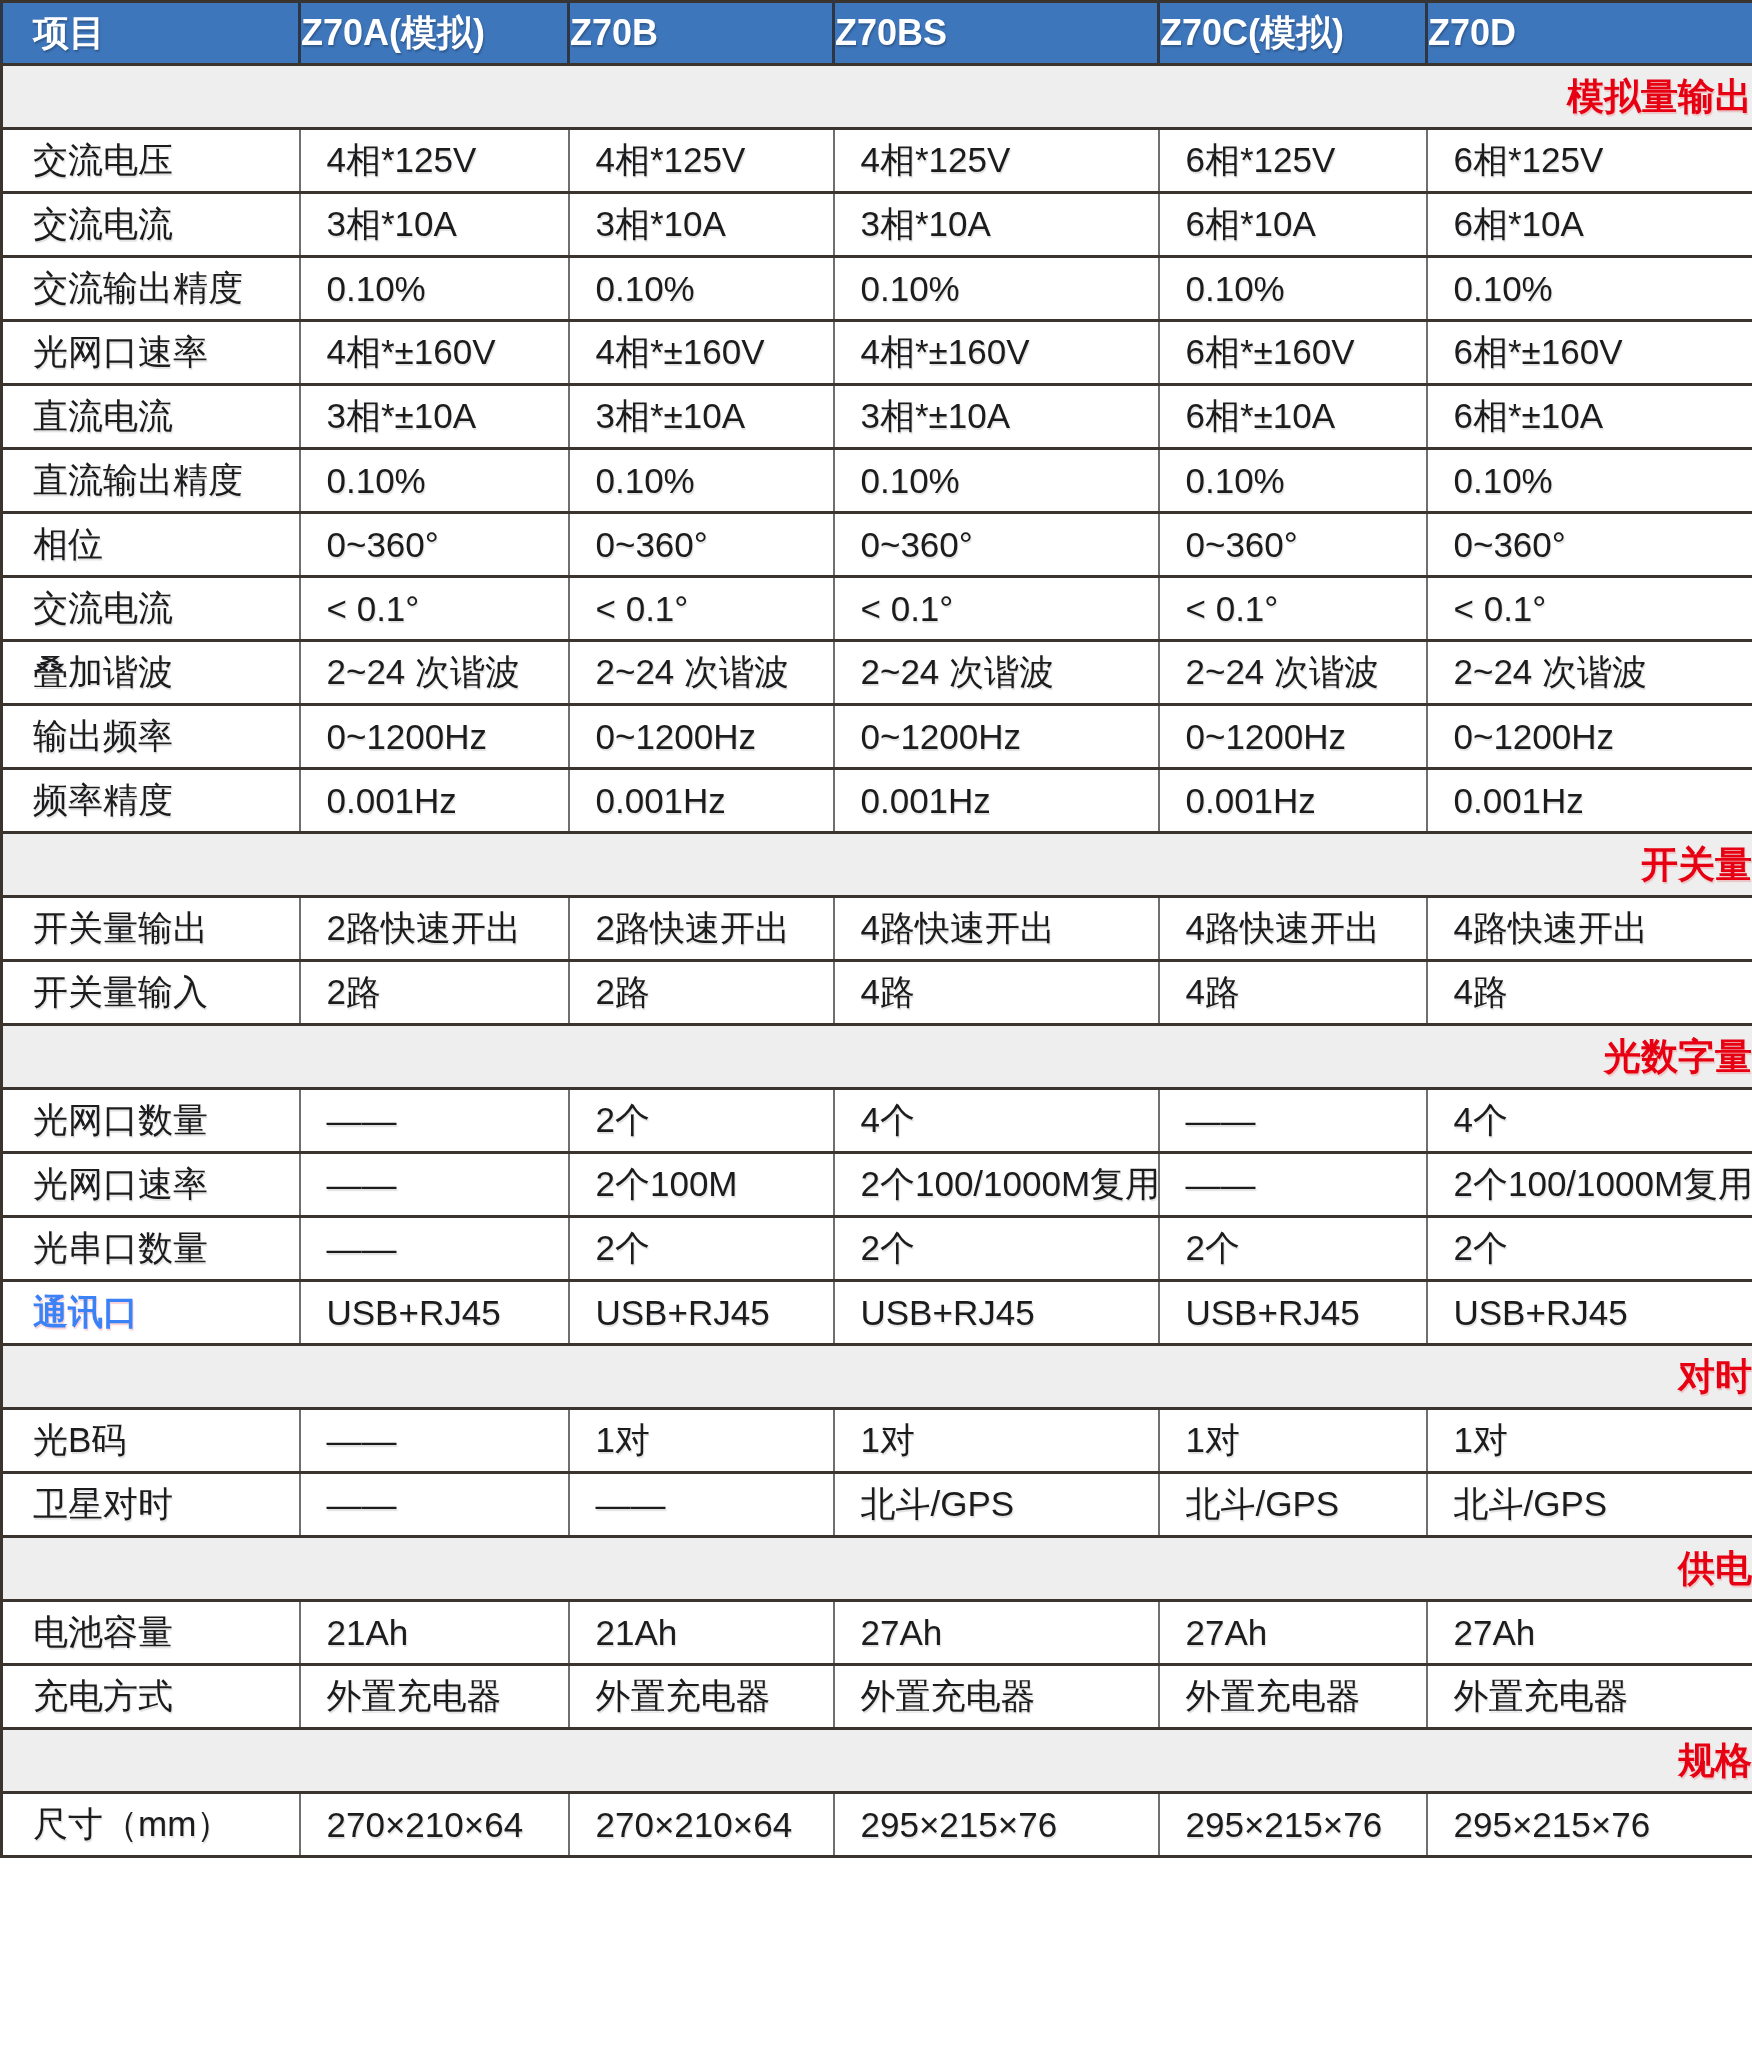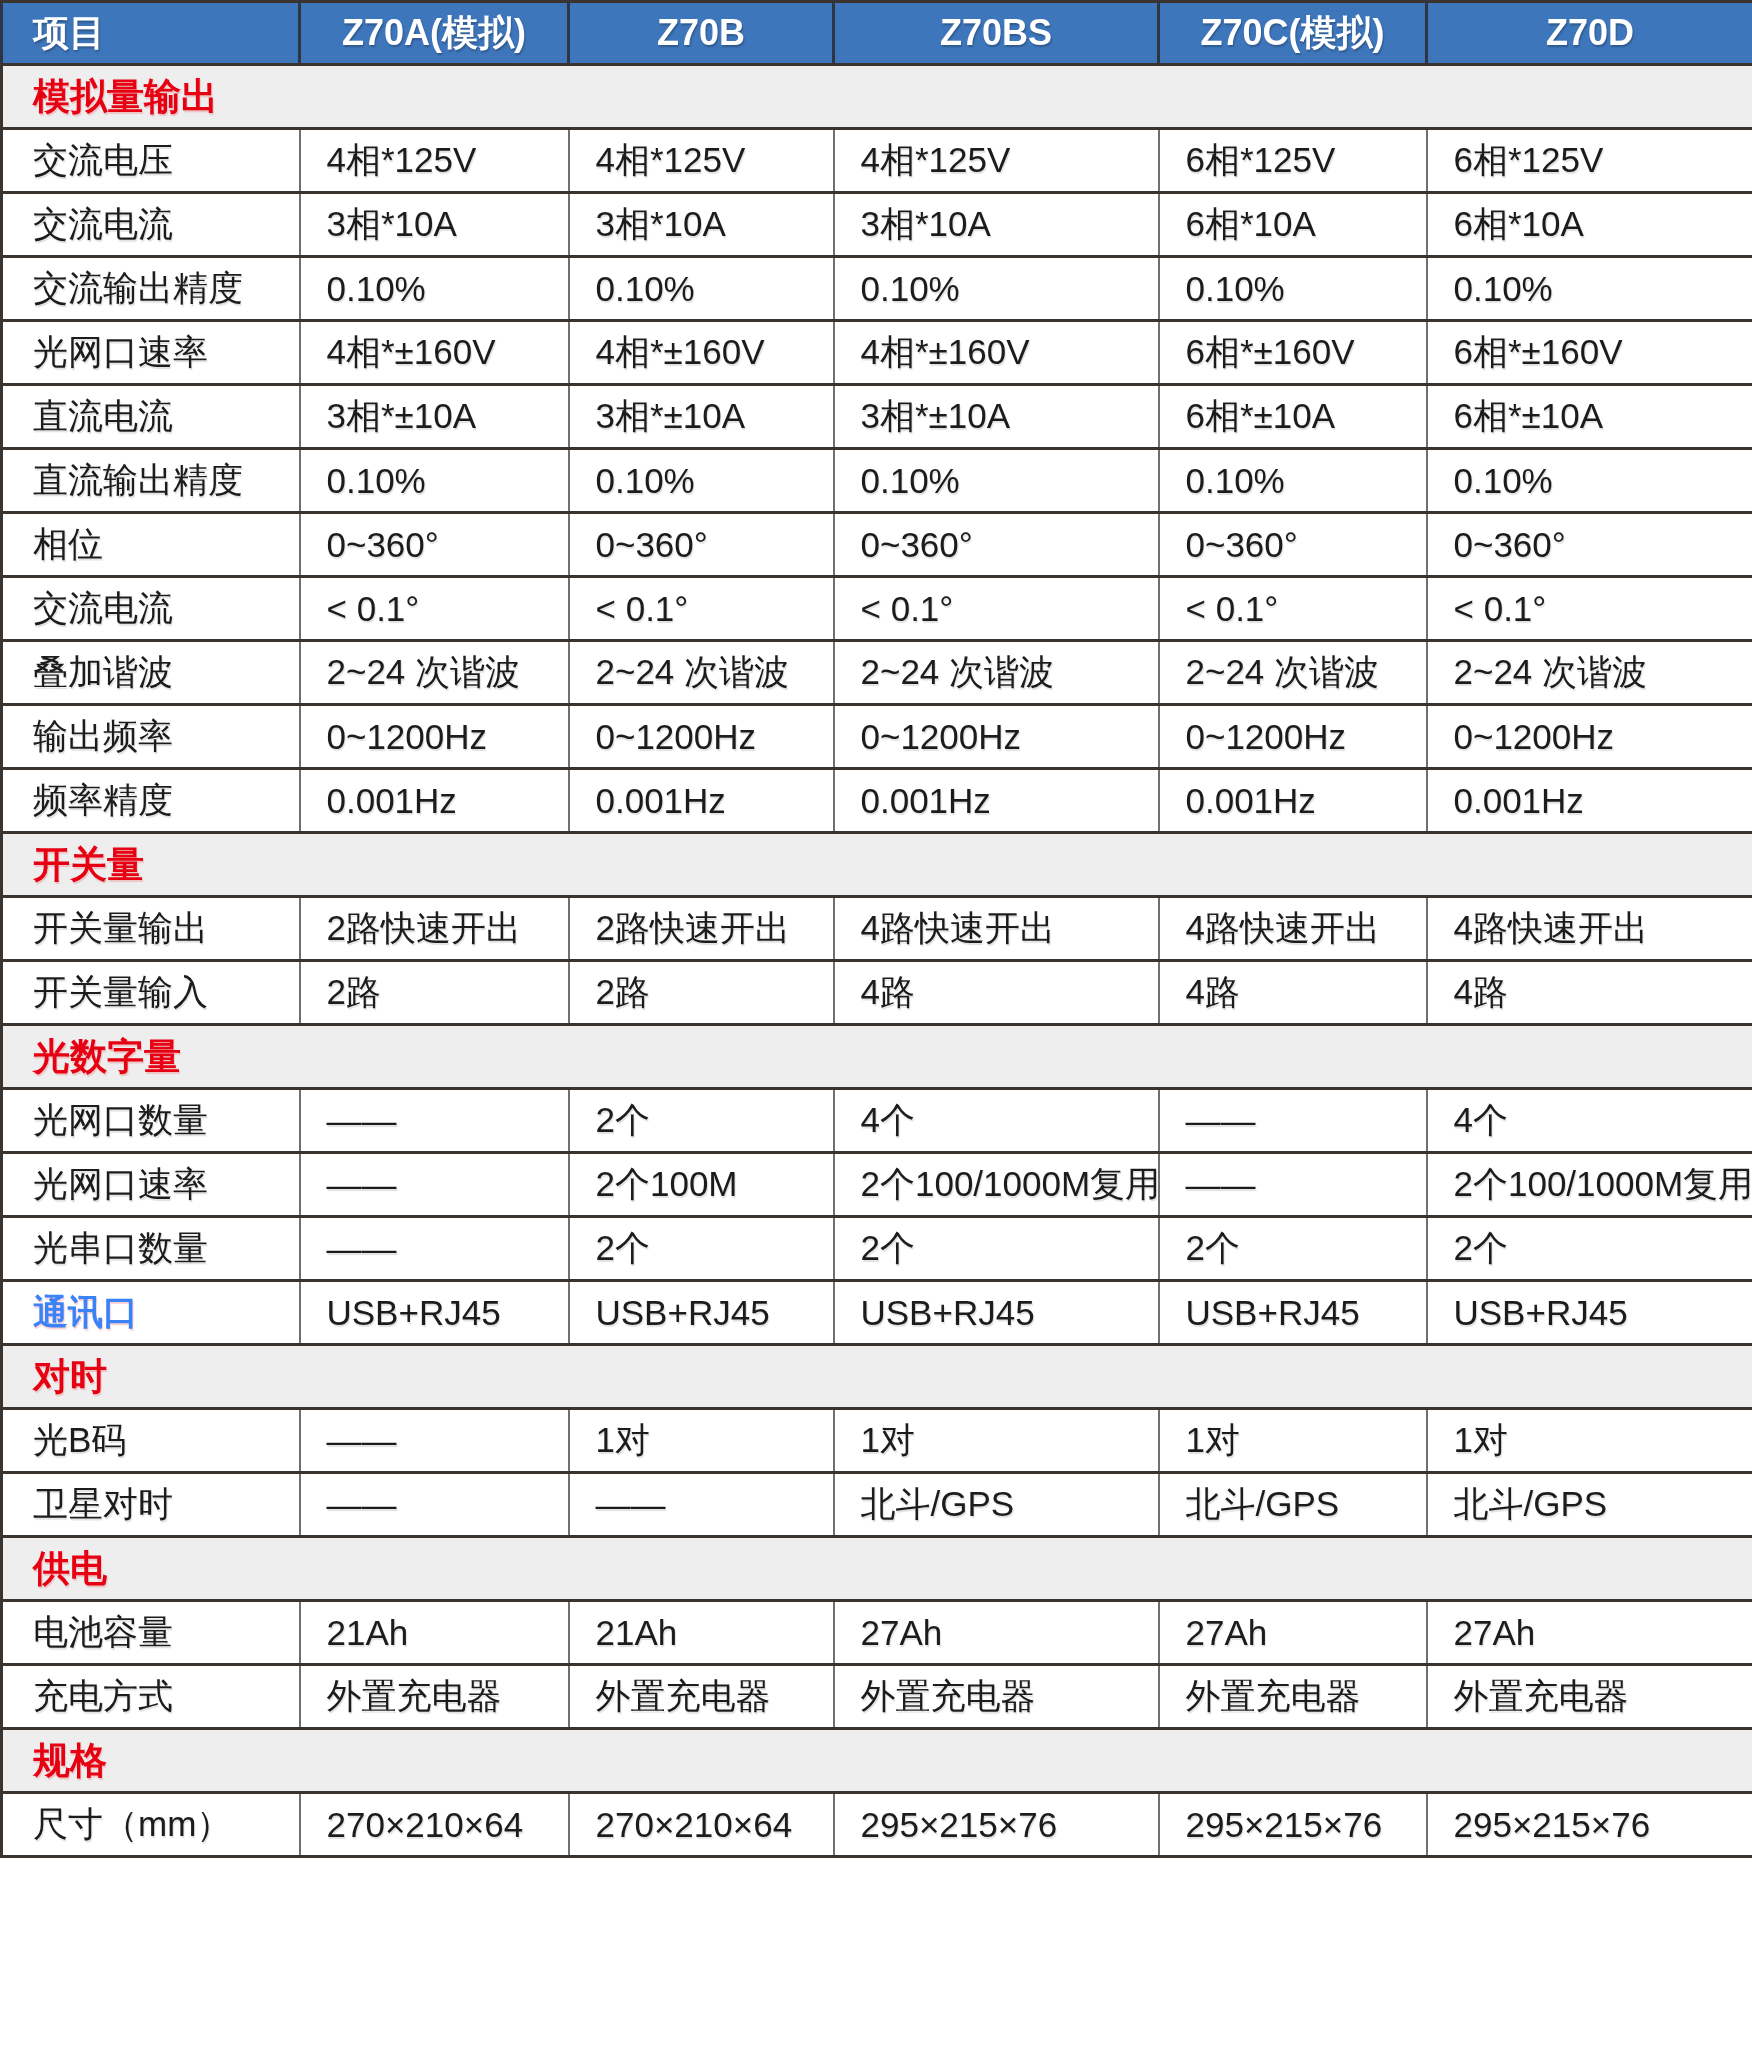--- a/index.html
+++ b/index.html
@@ -14,21 +14,21 @@
     border-collapse:collapse;
     border:3px solid #3a332e;
   }
   
   tr.hdr th{
     background:#3e76bc;
     color:#ffffff;
     font-size:36px;
     font-weight:700;
     height:60px;
-    text-align:center;
+    text-align:left;
     padding:0;
     border-left:3px solid #2c3razz44;
     border-left:3px solid #2c3644;
     border-right:3px solid #2c3644;
     border-top:3px solid #3a332e;
     border-bottom:3px solid #3a332e;
     text-shadow:1px 2px 2px rgba(0,0,0,0.25);
     white-space:nowrap;
     overflow:hidden;
   }
@@ -43,20 +43,21 @@
     font-size:37px;
     font-weight:700;
     height:61px;
     padding:0 0 0 30px;
     border-top:3px solid #3a332e;
     border-bottom:3px solid #3a332e;
     border-left:3px solid #3a332e;
     border-right:3px solid #3a332e;
     text-shadow:1px 2px 1px rgba(230,0,18,0.18);
     white-space:nowrap;
+    text-align:right;
   }
   
   tr.data td{
     background:#ffffff;
     color:#1c1c1e;
     font-size:35px;
     height:61px;
     padding:0 4px 0 26px;
     border-top:3px solid #3a332e;
     border-bottom:3px solid #3a332e;

